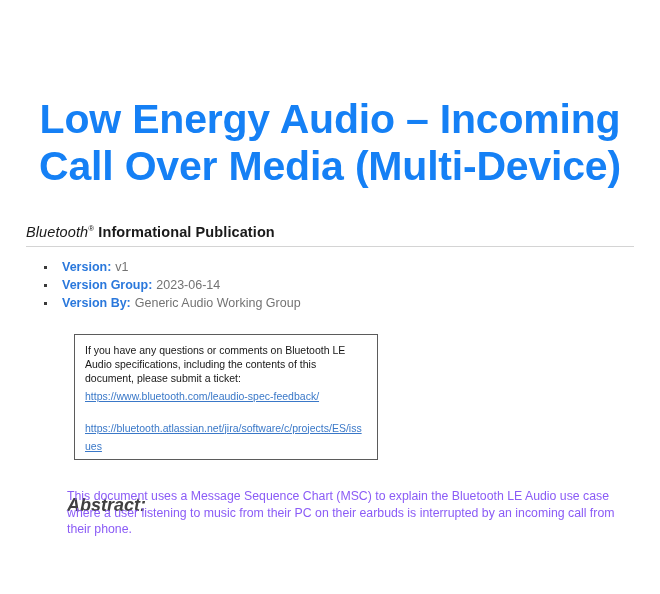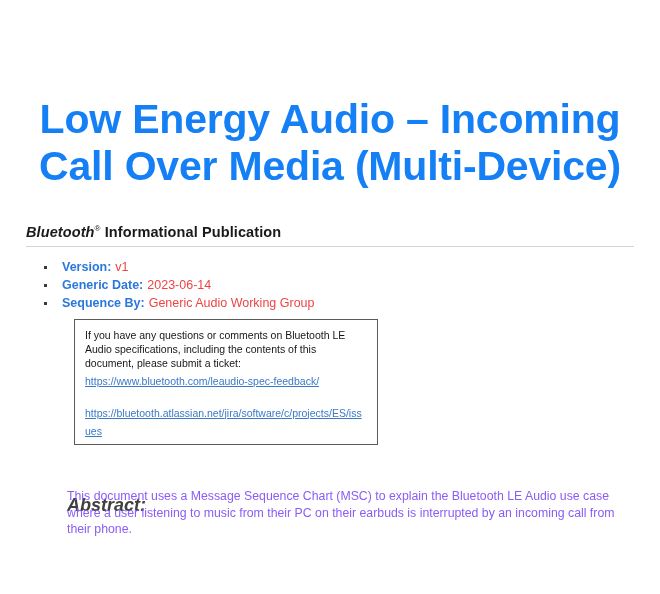--- a/index.html
+++ b/index.html
@@ -44,21 +44,21 @@
     position: absolute;
     left: 26px;
     top: 224px;
     font-size: 14.5px;
     font-weight: bold;
     color: #1a1a1a;
     letter-spacing: 0.1px;
   }
   .subtitle .brand {
     font-style: italic;
-    font-weight: bold;
+    font-weight: normal;
   }
   .subtitle sup {
     font-size: 8px;
     vertical-align: super;
     line-height: 0;
     font-style: normal;
     font-weight: normal;
   }
 
   .rule {
@@ -97,29 +97,29 @@
     height: 3px;
     background: #3a3a3a;
   }
   .meta-label {
     color: #2A78DC;
     font-weight: bold;
     margin-right: 4px;
     white-space: nowrap;
   }
   .meta-value {
-    color: #ef4444;
+    color: #737373;
     white-space: nowrap;
   }
 
   
   .callout {
     position: absolute;
     left: 74px;
-    top: 319px;
+    top: 334px;
     width: 304px;
     height: 126px;
     box-sizing: border-box;
     border: 1px solid #5b5b5b;
     background: #ffffff;
     padding: 8px 10px 6px 10px;
   }
   .callout p {
     margin: 0;
     font-size: 10.5px;
@@ -177,29 +177,29 @@
           <i></i>
         </span>
       <span class="meta-label">Version:</span>
       <span class="meta-value">v1</span>
     </div>
 
     <div class="meta-item">
       <span class="meta-bullet">
           <i></i>
         </span>
-      <span class="meta-label">Generic Date:</span>
+      <span class="meta-label">Version Group:</span>
       <span class="meta-value">2023-06-14</span>
     </div>
 
     <div class="meta-item">
       <span class="meta-bullet">
           <i></i>
         </span>
-      <span class="meta-label">Sequence By:</span>
+      <span class="meta-label">Version By:</span>
       <span class="meta-value">Generic Audio Working Group</span>
     </div>
 
   </div>
 
   <div class="callout">
     <p>If you have any questions or comments on Bluetooth LE Audio specifications, including the contents of this document, please submit a ticket:</p>
     <a href="#">https://www.bluetooth.com/leaudio-spec-feedback/</a>
     <div class="gap"></div>
     <a href="#">https://bluetooth.atlassian.net/jira/software/c/projects/ES/issues</a>

